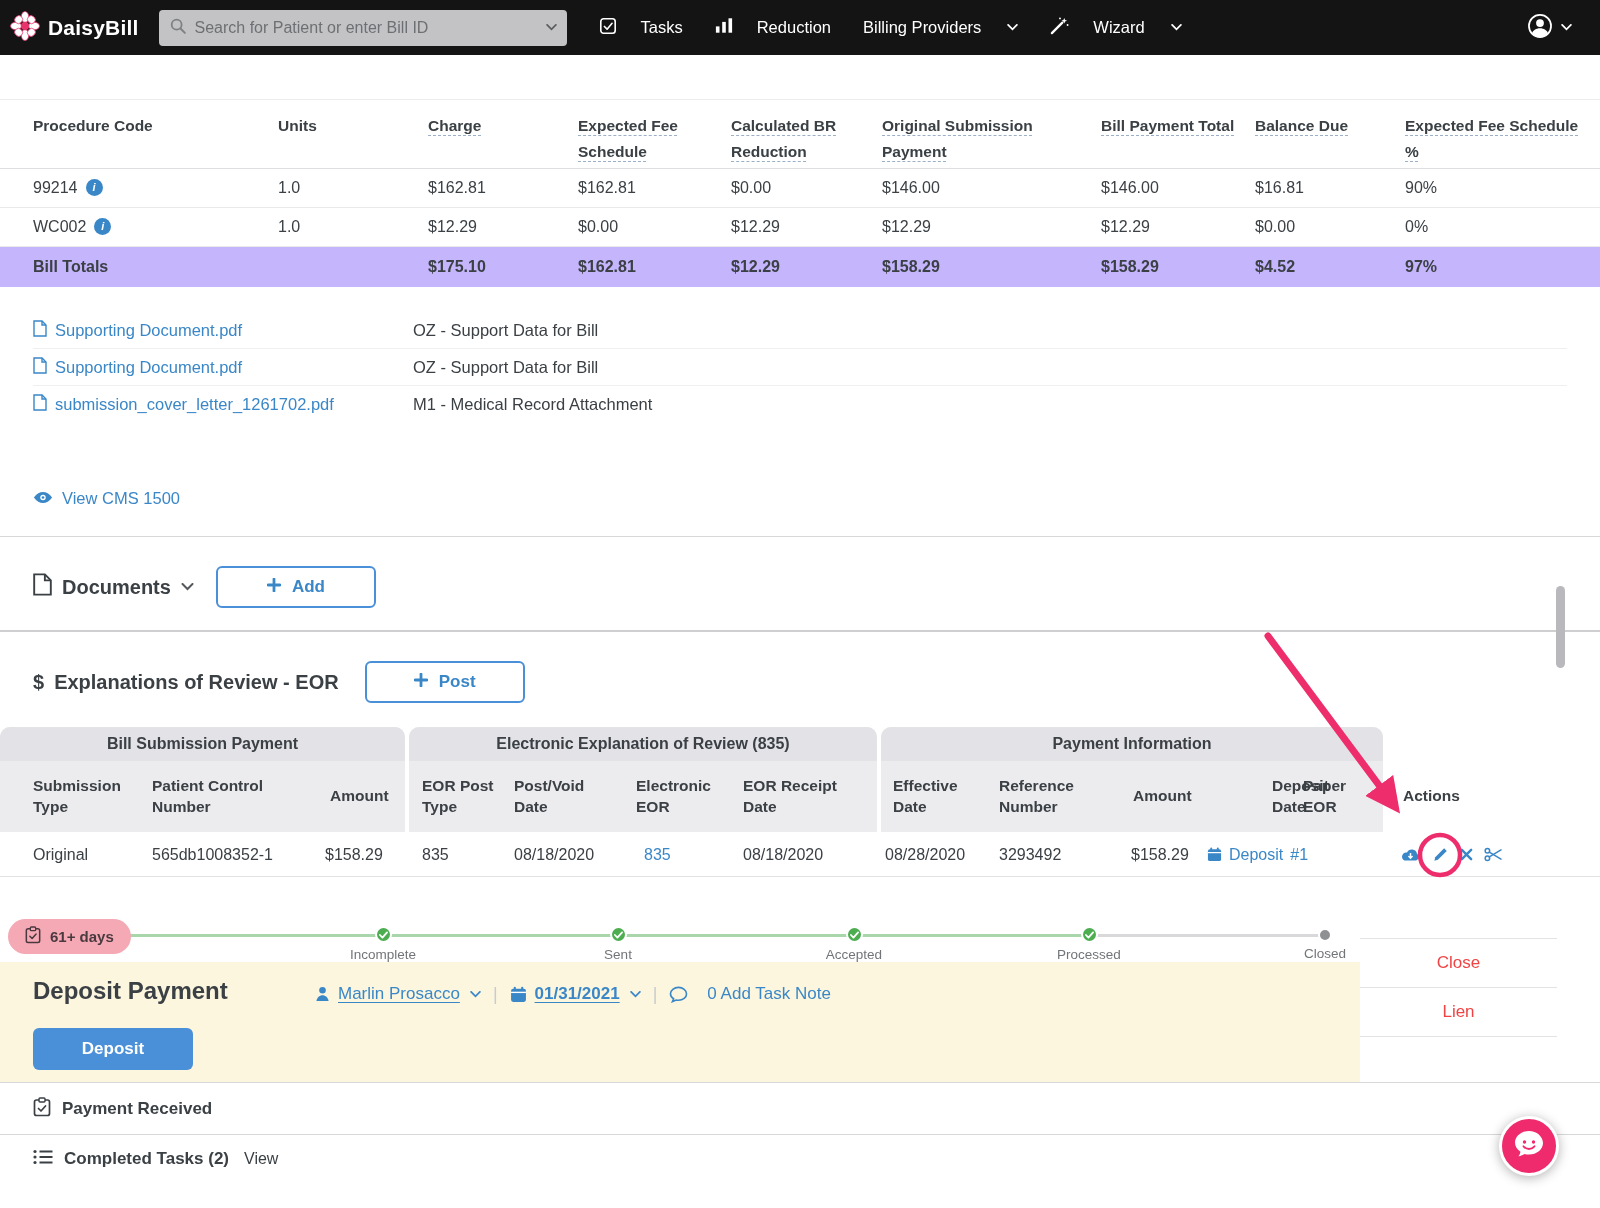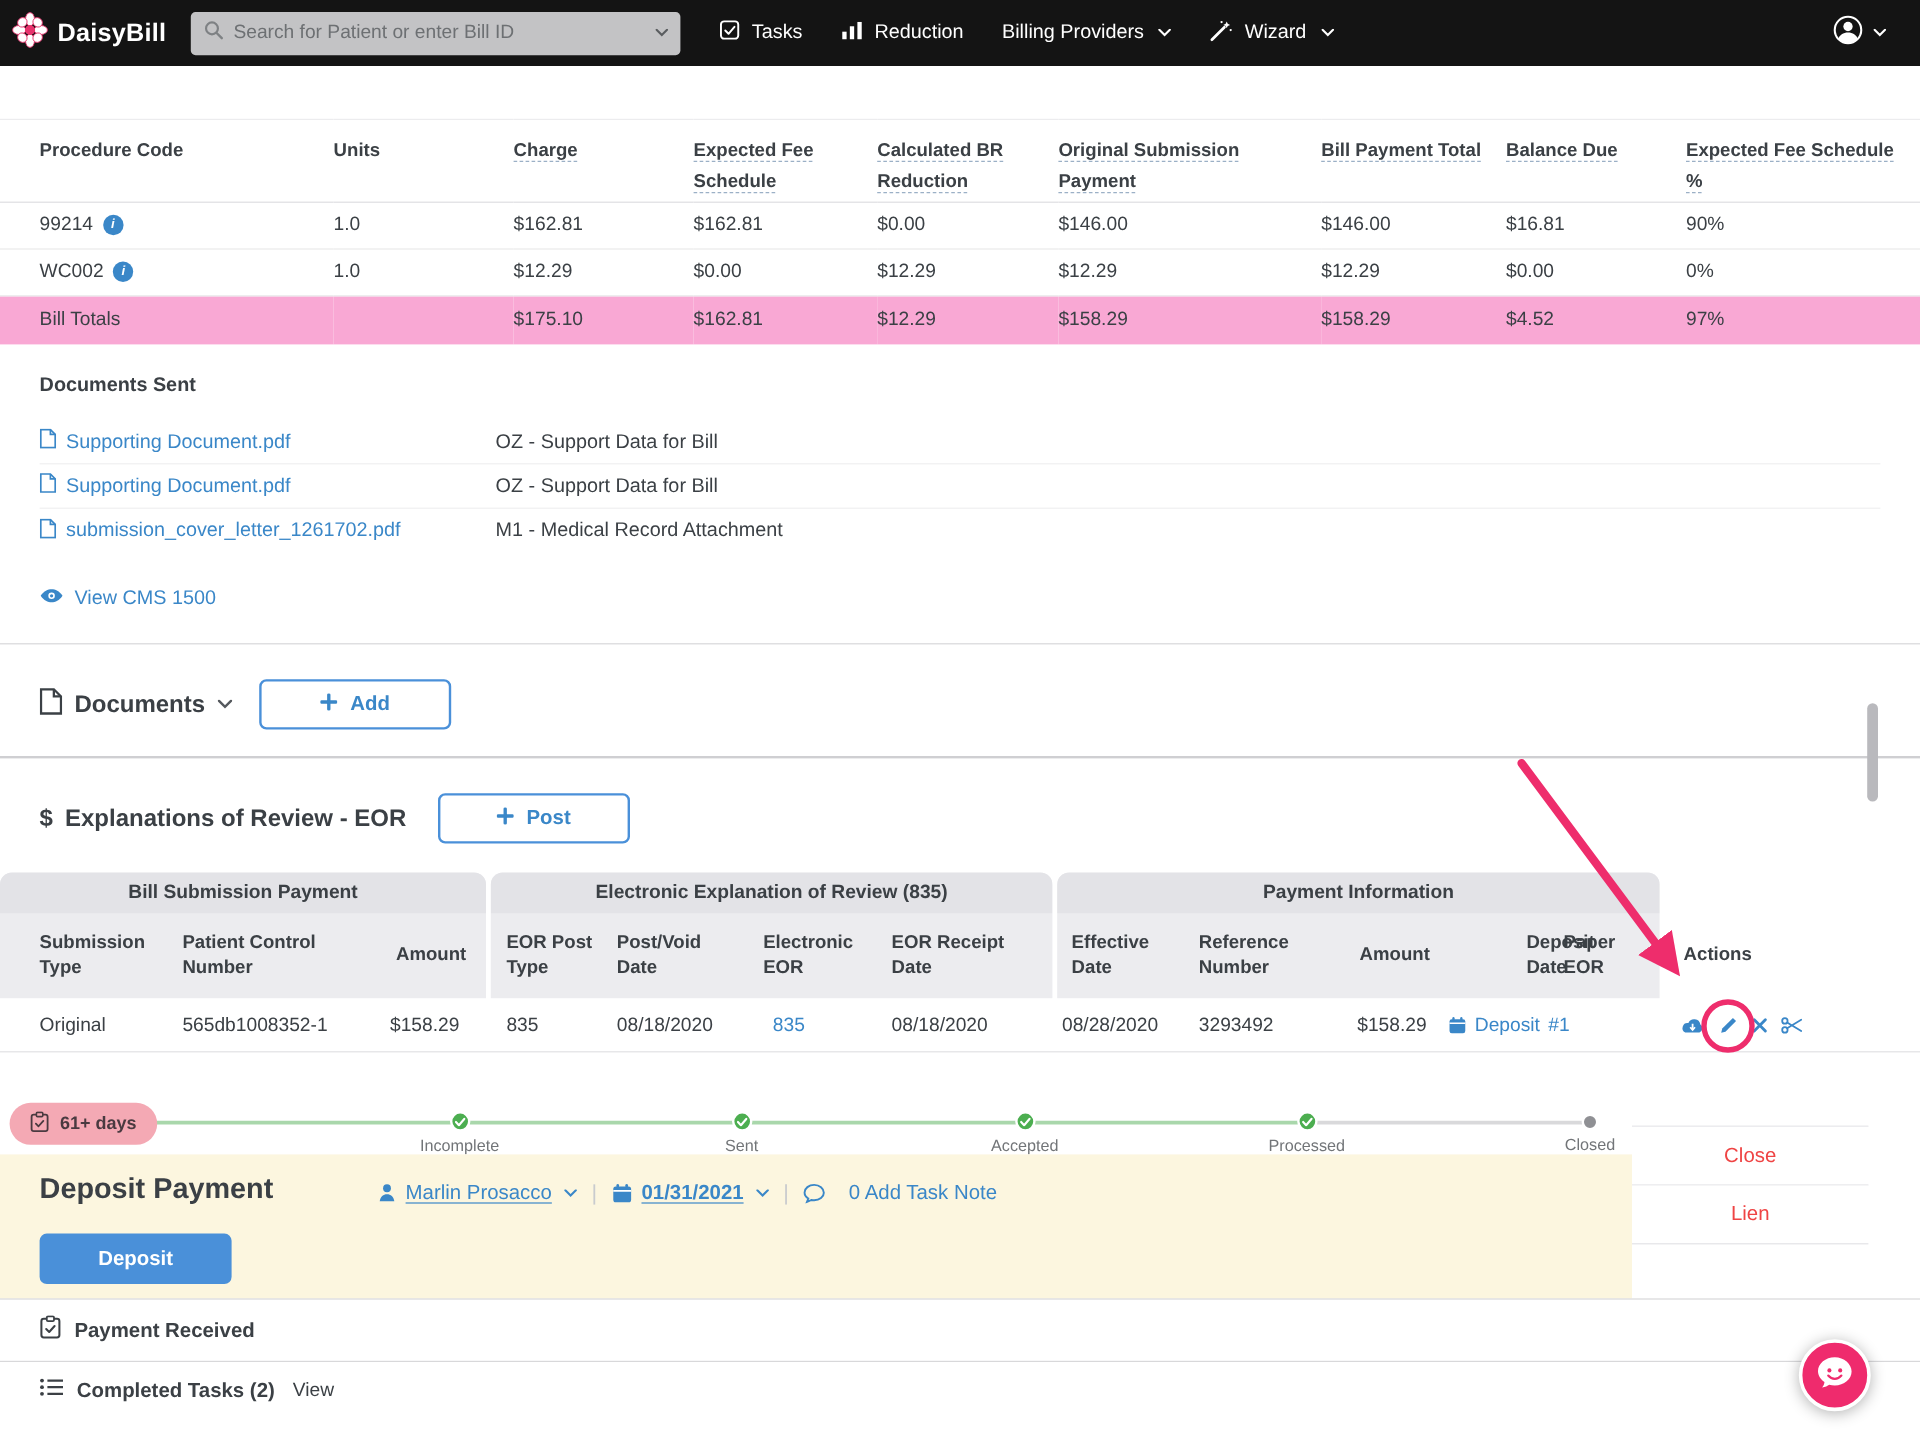--- a/index.html
+++ b/index.html
@@ -18,34 +18,34 @@
   .brand-text { font-size:21px; font-weight:bold; color:#fff; letter-spacing:.2px; }
   .search-box {
     margin-left:20px; width:408px; height:36px; background:#c3c3c5; border-radius:4px;
     display:flex; align-items:center; padding:0 10px;
   }
   .search-box input {
     flex:1; border:none; outline:none; background:transparent;
     font-size:16px; color:#4a4d50; margin-left:8px; font-family:"Liberation Sans", sans-serif;
   }
   .search-box input::placeholder { color:#6d7073; }
-  .nav-item { display:flex; align-items:center; gap:10px; margin-left:32px; font-size:16.5px; color:#fff; cursor:pointer; white-space:nowrap; }
+  .nav-item { display:flex; align-items:center; gap:24px; margin-left:32px; font-size:16.5px; color:#fff; cursor:pointer; white-space:nowrap; }
   .caret { color:#fff; display:inline-flex; margin-left:2px; }
   .nav-user { margin-left:auto; margin-right:28px; display:flex; align-items:center; gap:6px; cursor:pointer; }
 
   
   table.proc { position:absolute; top:99px; left:0; width:1600px; border-collapse:collapse; table-layout:fixed; }
   table.proc th {
     text-align:left; vertical-align:top; font-size:15.5px; font-weight:bold; color:#3b4045;
     padding:13px 12px 3px 0; line-height:26px; border-top:1px solid #ececee; border-bottom:1px solid #dedee2;
   }
   table.proc td { font-size:16px; color:#3b4045; height:39px; padding:0 12px 0 0; border-bottom:1px solid #e9e9ea; }
   table.proc .pl { padding-left:33px; }
   .th-u { text-decoration-line:underline; text-decoration-style:dashed; text-decoration-color:#9bb0c6; text-decoration-thickness:1px; text-underline-offset:4px; }
-  tr.totals td { background:#f9a8d4; font-weight:normal; height:40px; border-bottom:none; }
+  tr.totals td { background:#c4b5fd; font-weight:bold; height:40px; border-bottom:none; }
   .info-icon {
     display:inline-block; width:17px; height:17px; border-radius:50%; background:#3a87c8;
     color:#fff; font-size:11px; font-weight:bold; line-height:17px; text-align:center;
     margin-left:8px; vertical-align:2px; cursor:pointer; font-style:italic;
   }
 
   
   .docs-sent { position:absolute; top:312px; left:33px; width:1534px; }
   .docs-sent-title { font-size:16.5px; font-weight:bold; margin-bottom:19px; }
   .doc-row { height:37px; display:flex; align-items:center; position:relative; }
@@ -279,21 +279,20 @@
       <td><span>$12.29</span></td>
       <td><span>$158.29</span></td>
       <td><span>$158.29</span></td>
       <td><span>$4.52</span></td>
       <td><span>97%</span></td>
     </tr>
   </tbody>
 </table>
 
 <div class="docs-sent">
-  <div class="docs-sent-title">Documents Sent</div>
 
   <div class="doc-row b">
     <span class="doc-link">
       <span><svg width="14" height="17" viewBox="0 0 14 17">
             <path d="M1 1h8l4 4v11H1z" fill="none" stroke="#3a87c8" stroke-width="1.4"></path>
             <path d="M9 1v4h4" fill="none" stroke="#3a87c8" stroke-width="1.4"></path>
           </svg></span>
       <span>Supporting Document.pdf</span>
     </span>
     <span class="doc-type">OZ - Support Data for Bill</span>

